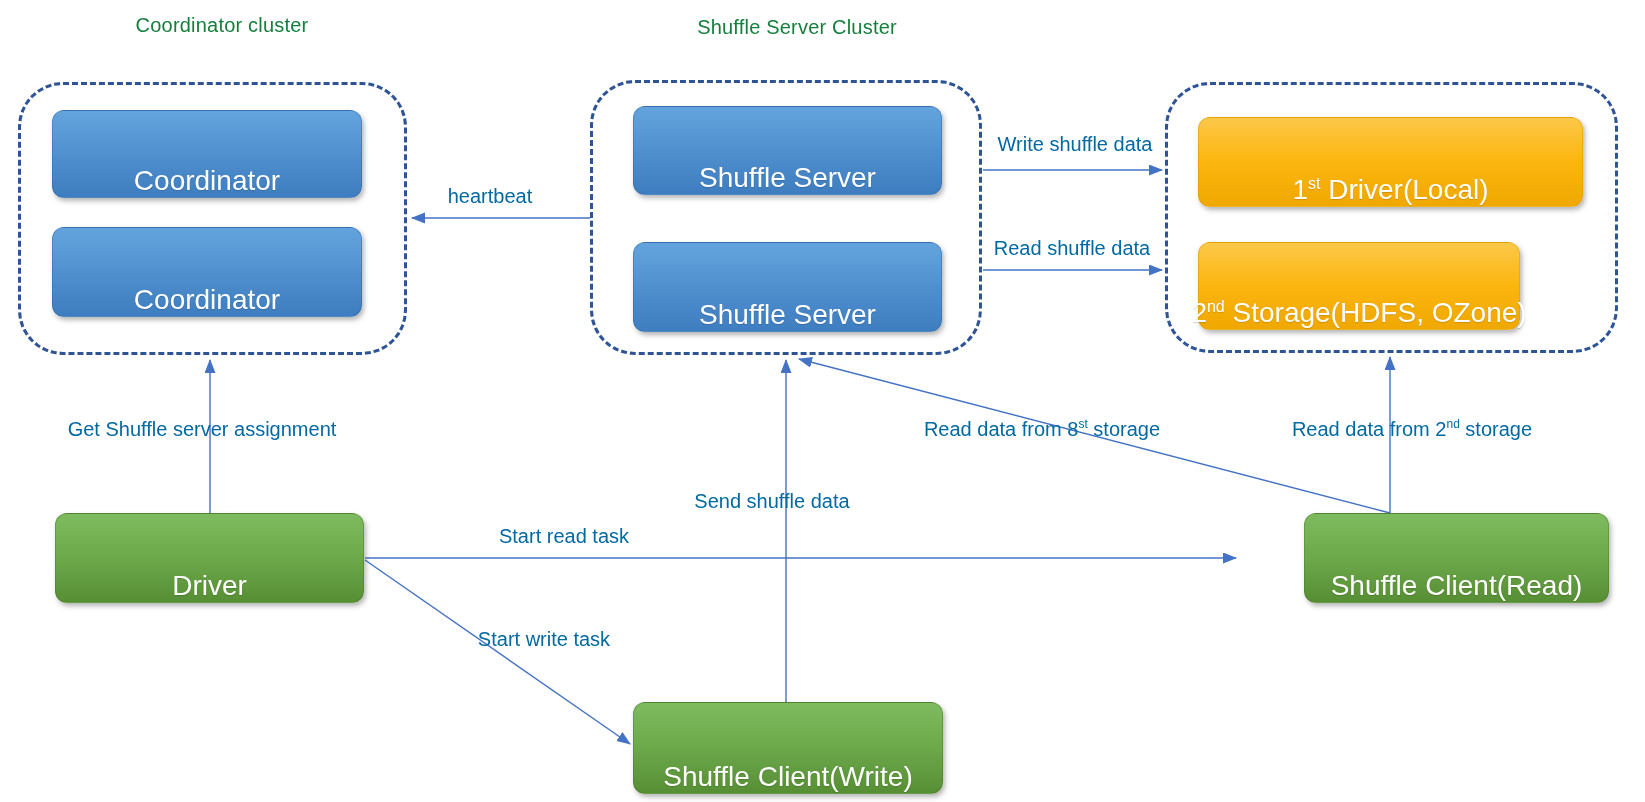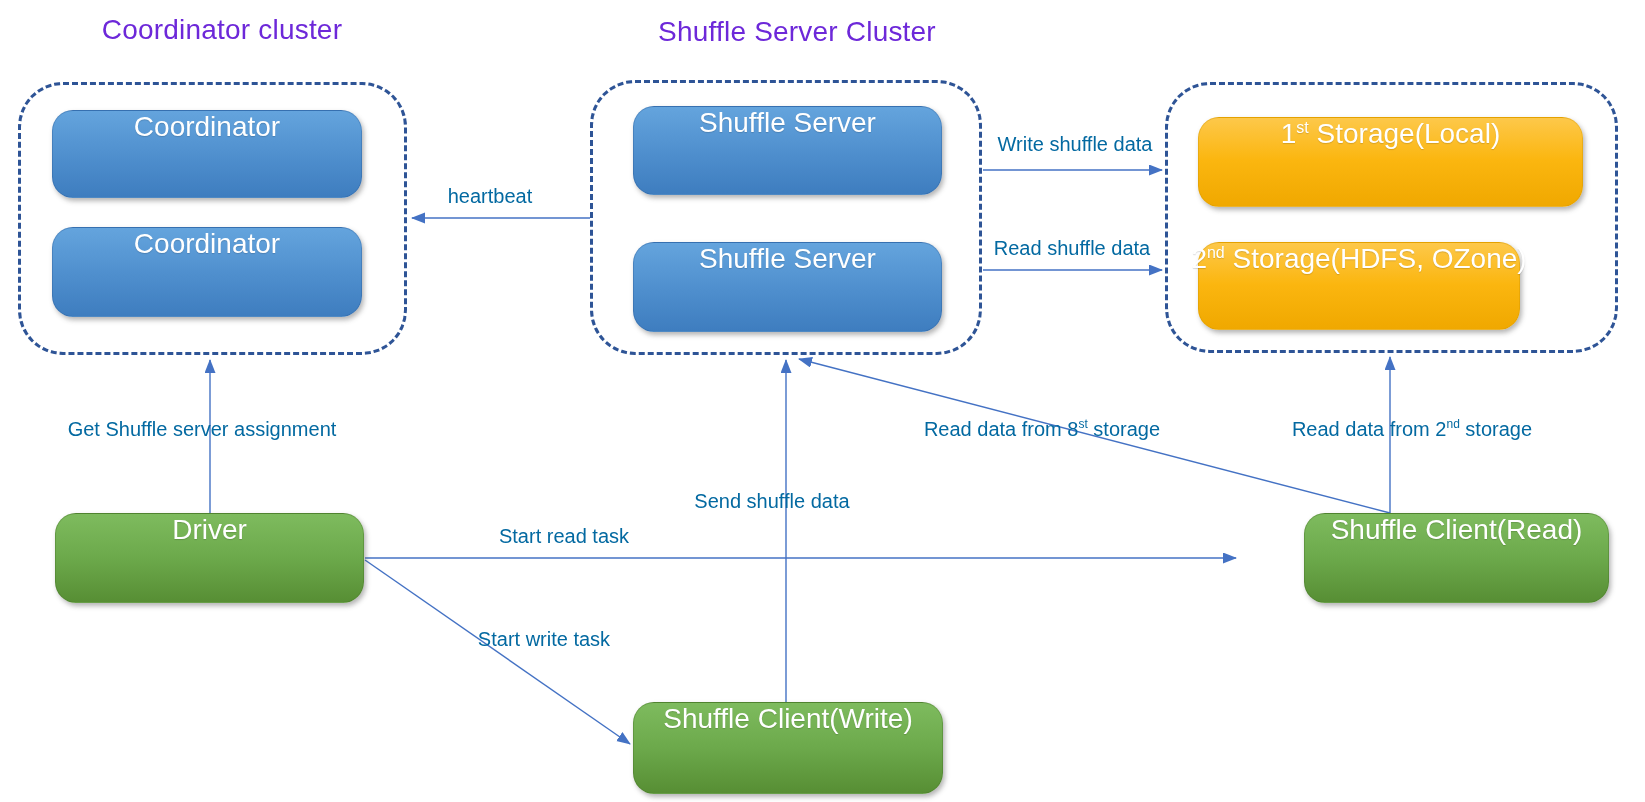--- a/index.html
+++ b/index.html
@@ -25,33 +25,33 @@
     position: absolute;
     border: 3px dashed var(--cluster-border, #2e5496);
     border-radius: 45px;
     z-index: 2;
     background: transparent;
   }
 
   .cluster-title {
     position: absolute;
     transform: translateX(-50%);
-    font-size: 28px;
-    color: #6d28d9;
+    font-size: 20px;
+    color: #15803d;
     white-space: nowrap;
     z-index: 3;
     letter-spacing: 0.2px;
   }
 
   .node {
     position: absolute;
     z-index: 3;
-    border-radius: 21px;
+    border-radius: 12px;
     display: flex;
-    align-items: flex-start;
+    align-items: flex-end;
     justify-content: center;
     color: #ffffff;
     font-size: 28px;
     white-space: nowrap;
     box-shadow: 2px 3px 5px rgba(90, 90, 90, 0.45);
     text-shadow: 0 1px 1px rgba(0,0,0,0.15);
   }
   .node sup { font-size: 16px; line-height: 0; }
 
   .node.blue {
@@ -117,21 +117,21 @@
   </div>
 
   <div class="node blue" style="left:633px; top:106px; width:309px; height:89px">
     <span>Shuffle Server</span>
   </div>
   <div class="node blue" style="left:633px; top:242px; width:309px; height:90px">
     <span>Shuffle Server</span>
   </div>
 
   <div class="node gold" style="left:1198px; top:117px; width:385px; height:90px">
-    <span><span>1</span><sup>st</sup><span> Storage(Local)</span></span>
+    <span><span>1</span><sup>st</sup><span> Driver(Local)</span></span>
   </div>
   <div class="node gold" style="left:1198px; top:242px; width:322px; height:88px">
     <span><span>2</span><sup>nd</sup><span> Storage(HDFS, OZone)</span></span>
   </div>
 
   <div class="node green" style="left:55px; top:513px; width:309px; height:90px">
     <span>Driver</span>
   </div>
   <div class="node green" style="left:1304px; top:513px; width:305px; height:90px">
     <span>Shuffle Client(Read)</span>

